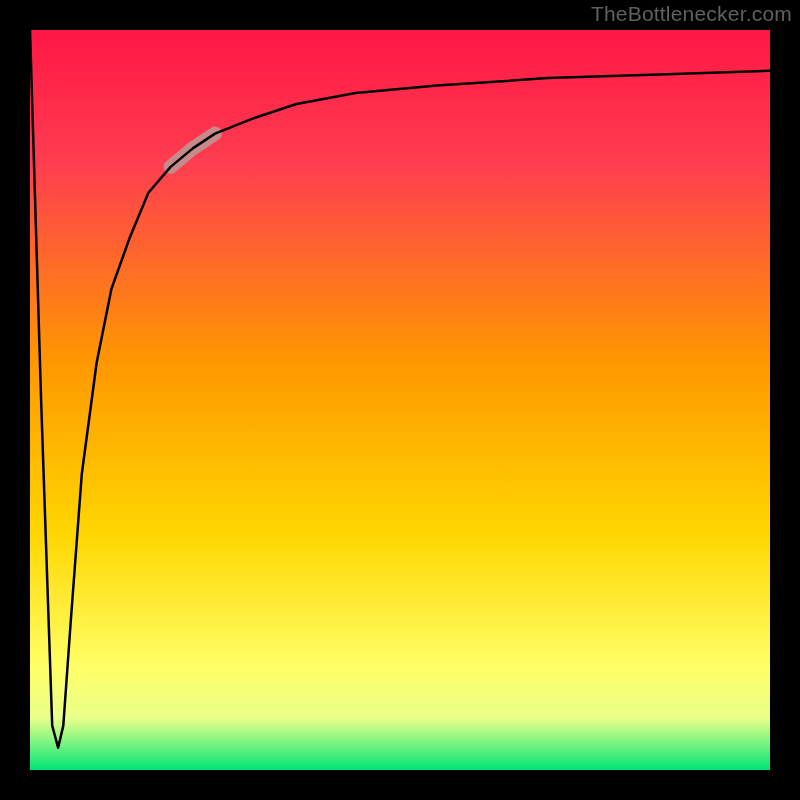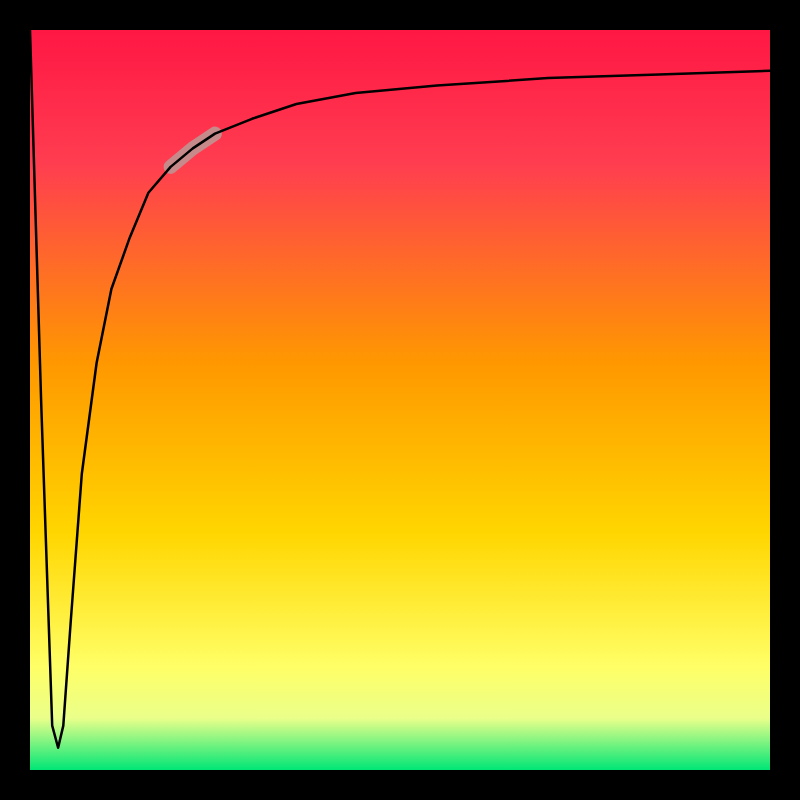--- a/index.html
+++ b/index.html
@@ -35,20 +35,21 @@
     height: 740px;
   }
   svg {
     display: block;
   }
 </style>
 </head>
 <body>
 
 <div class="outer">
+  <div class="watermark">TheBottlenecker.com</div>
 
   <div class="plot-wrap">
     <svg id="chart-svg" width="740" height="740" viewBox="0 0 740 740">
       <defs>
         <linearGradient id="bg-grad" x1="0" y1="0" x2="0" y2="1">
           <stop id="g-top" offset="0%" stop-color="#ff1744"></stop>
           <stop offset="18%" stop-color="#ff3d50"></stop>
           <stop offset="45%" stop-color="#ff9800"></stop>
           <stop id="g-mid" offset="68%" stop-color="#ffd600"></stop>
           <stop offset="86%" stop-color="#ffff66"></stop>

